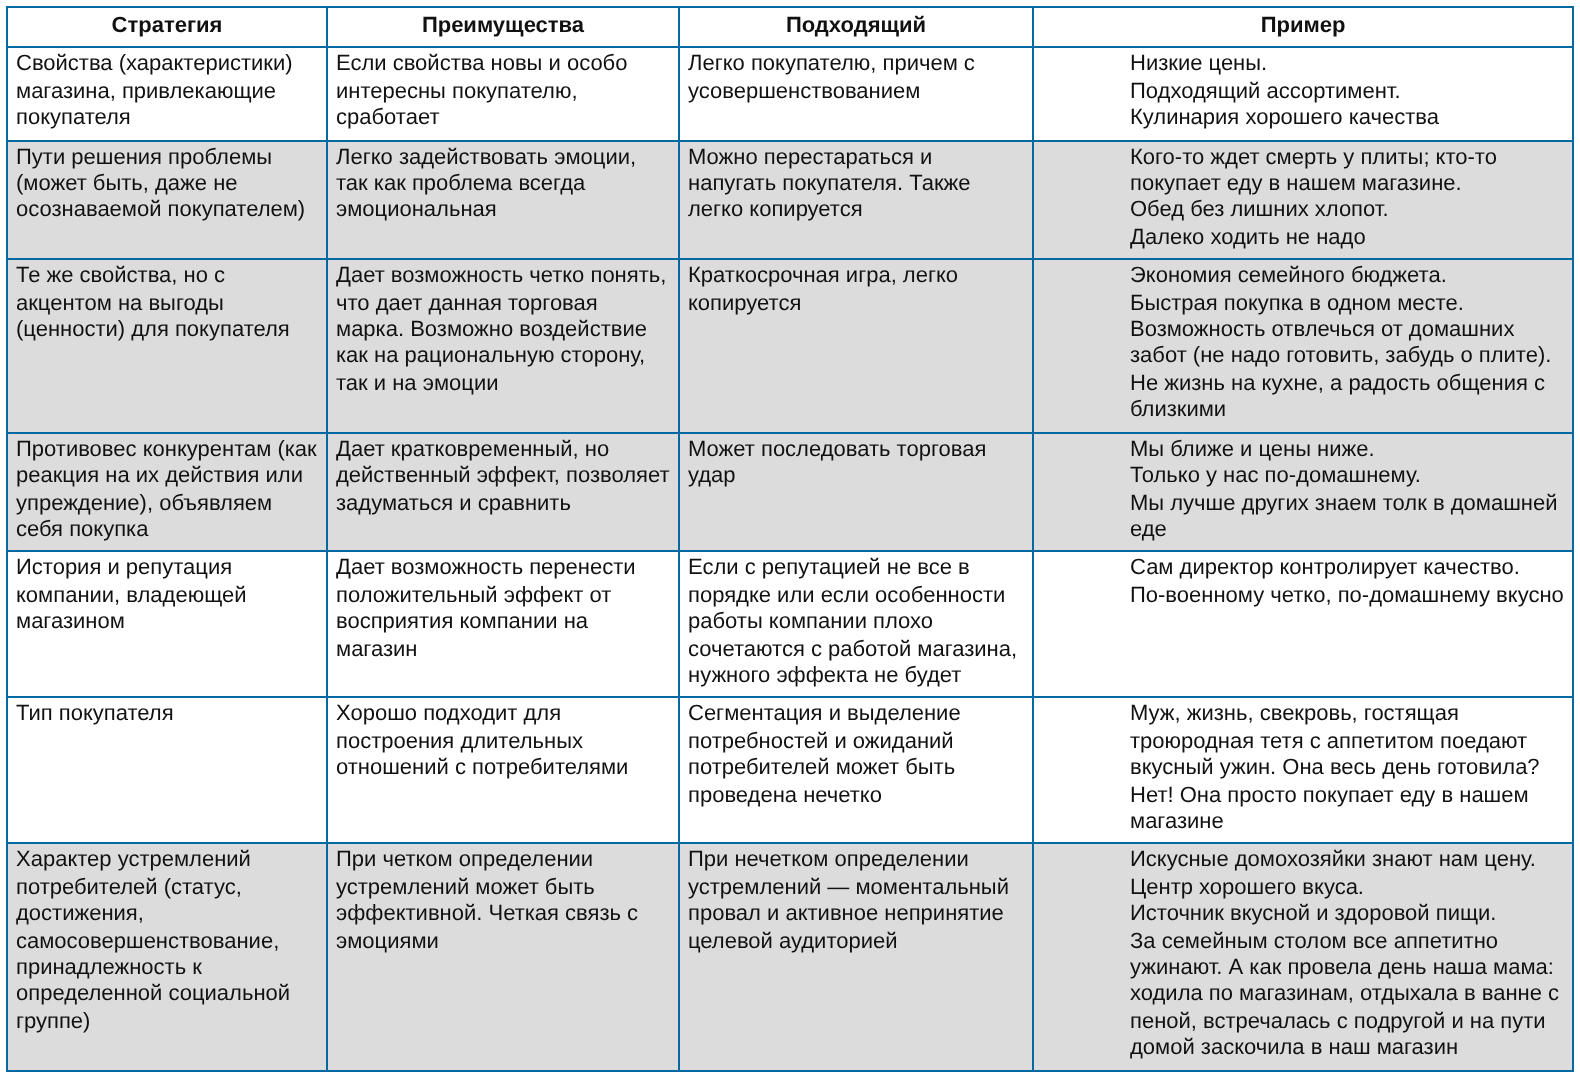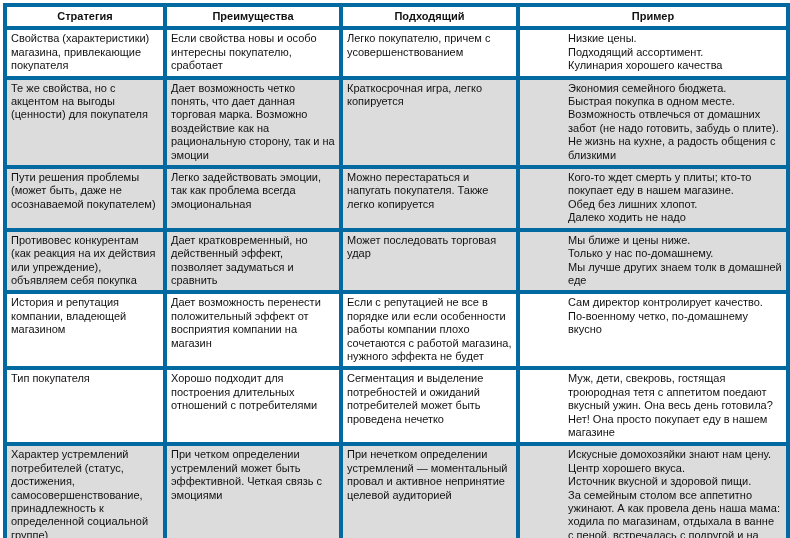--- a/index.html
+++ b/index.html
@@ -17,21 +17,21 @@
   }
   .table-wrap {
     padding: 3px;
   }
   table {
     border-collapse: collapse;
     table-layout: fixed;
     width: 783px;
   }
   th, td {
-    border: 4px solid #0369a1;
+    border: 1px solid #0369a1;
     vertical-align: top;
     padding: 2px 4px 3px 4px;
     font-size: 11px;
     line-height: 1.22;
     word-wrap: break-word;
     hyphens: auto;
   }
   th {
     font-weight: bold;
     text-align: center;
@@ -73,56 +73,56 @@
     <tbody>
       <tr>
         <td>Свойства (характеристики) магазина, привлекающие покупателя</td>
         <td>Если свойства новы и особо интересны покупателю, сработает</td>
         <td>Легко покупателю, причем с усовершенствованием</td>
         <td class="example">Низкие цены.
 Подходящий ассортимент.
 Кулинария хорошего качества</td>
       </tr>
       <tr class="shaded">
+        <td>Пути решения проблемы (может быть, даже не осознаваемой покупателем)</td>
+        <td>Легко задействовать эмоции, так как проблема всегда эмоциональная</td>
+        <td>Можно перестараться и напугать покупателя. Также легко копируется</td>
+        <td class="example">Кого-то ждет смерть у плиты; кто-то покупает еду в нашем магазине.
+Обед без лишних хлопот.
+Далеко ходить не надо</td>
+      </tr>
+      <tr class="shaded">
         <td>Те же свойства, но с акцентом на выгоды (ценности) для покупателя</td>
         <td>Дает возможность четко понять, что дает данная торговая марка. Возможно воздействие как на рациональную сторону, так и на эмоции</td>
         <td>Краткосрочная игра, легко копируется</td>
         <td class="example">Экономия семейного бюджета.
 Быстрая покупка в одном месте.
 Возможность отвлечься от домашних забот (не надо готовить, забудь о плите).
 Не жизнь на кухне, а радость общения с близкими</td>
-      </tr>
-      <tr class="shaded">
-        <td>Пути решения проблемы (может быть, даже не осознаваемой покупателем)</td>
-        <td>Легко задействовать эмоции, так как проблема всегда эмоциональная</td>
-        <td>Можно перестараться и напугать покупателя. Также легко копируется</td>
-        <td class="example">Кого-то ждет смерть у плиты; кто-то покупает еду в нашем магазине.
-Обед без лишних хлопот.
-Далеко ходить не надо</td>
       </tr>
       <tr class="shaded">
         <td>Противовес конкурентам (как реакция на их действия или упреждение), объявляем себя покупка</td>
         <td>Дает кратковременный, но действенный эффект, позволяет задуматься и сравнить</td>
         <td>Может последовать торговая удар</td>
         <td class="example">Мы ближе и цены ниже.
 Только у нас по-домашнему.
 Мы лучше других знаем толк в домашней еде</td>
       </tr>
       <tr>
         <td>История и репутация компании, владеющей магазином</td>
         <td>Дает возможность перенести положительный эффект от восприятия компании на магазин</td>
         <td>Если с репутацией не все в порядке или если особенности работы компании плохо сочетаются с работой магазина, нужного эффекта не будет</td>
         <td class="example">Сам директор контролирует качество.
 По-военному четко, по-домашнему вкусно</td>
       </tr>
       <tr>
         <td>Тип покупателя</td>
         <td>Хорошо подходит для построения длительных отношений с потребителями</td>
         <td>Сегментация и выделение потребностей и ожиданий потребителей может быть проведена нечетко</td>
-        <td class="example">Муж, дети, свекровь, гостящая троюродная тетя с аппетитом поедают вкусный ужин. Она весь день готовила? Нет! Она просто покупает еду в нашем магазине</td>
+        <td class="example">Муж, жизнь, свекровь, гостящая троюродная тетя с аппетитом поедают вкусный ужин. Она весь день готовила? Нет! Она просто покупает еду в нашем магазине</td>
       </tr>
       <tr class="shaded">
         <td>Характер устремлений потребителей (статус, достижения, самосовершенствование, принадлежность к определенной социальной группе)</td>
         <td>При четком определении устремлений может быть эффективной. Четкая связь с эмоциями</td>
         <td>При нечетком определении устремлений — моментальный провал и активное непринятие целевой аудиторией</td>
         <td class="example">Искусные домохозяйки знают нам цену.
 Центр хорошего вкуса.
 Источник вкусной и здоровой пищи.
 За семейным столом все аппетитно ужинают. А как провела день наша мама: ходила по магазинам, отдыхала в ванне с пеной, встречалась с подругой и на пути домой заскочила в наш магазин</td>
       </tr>

